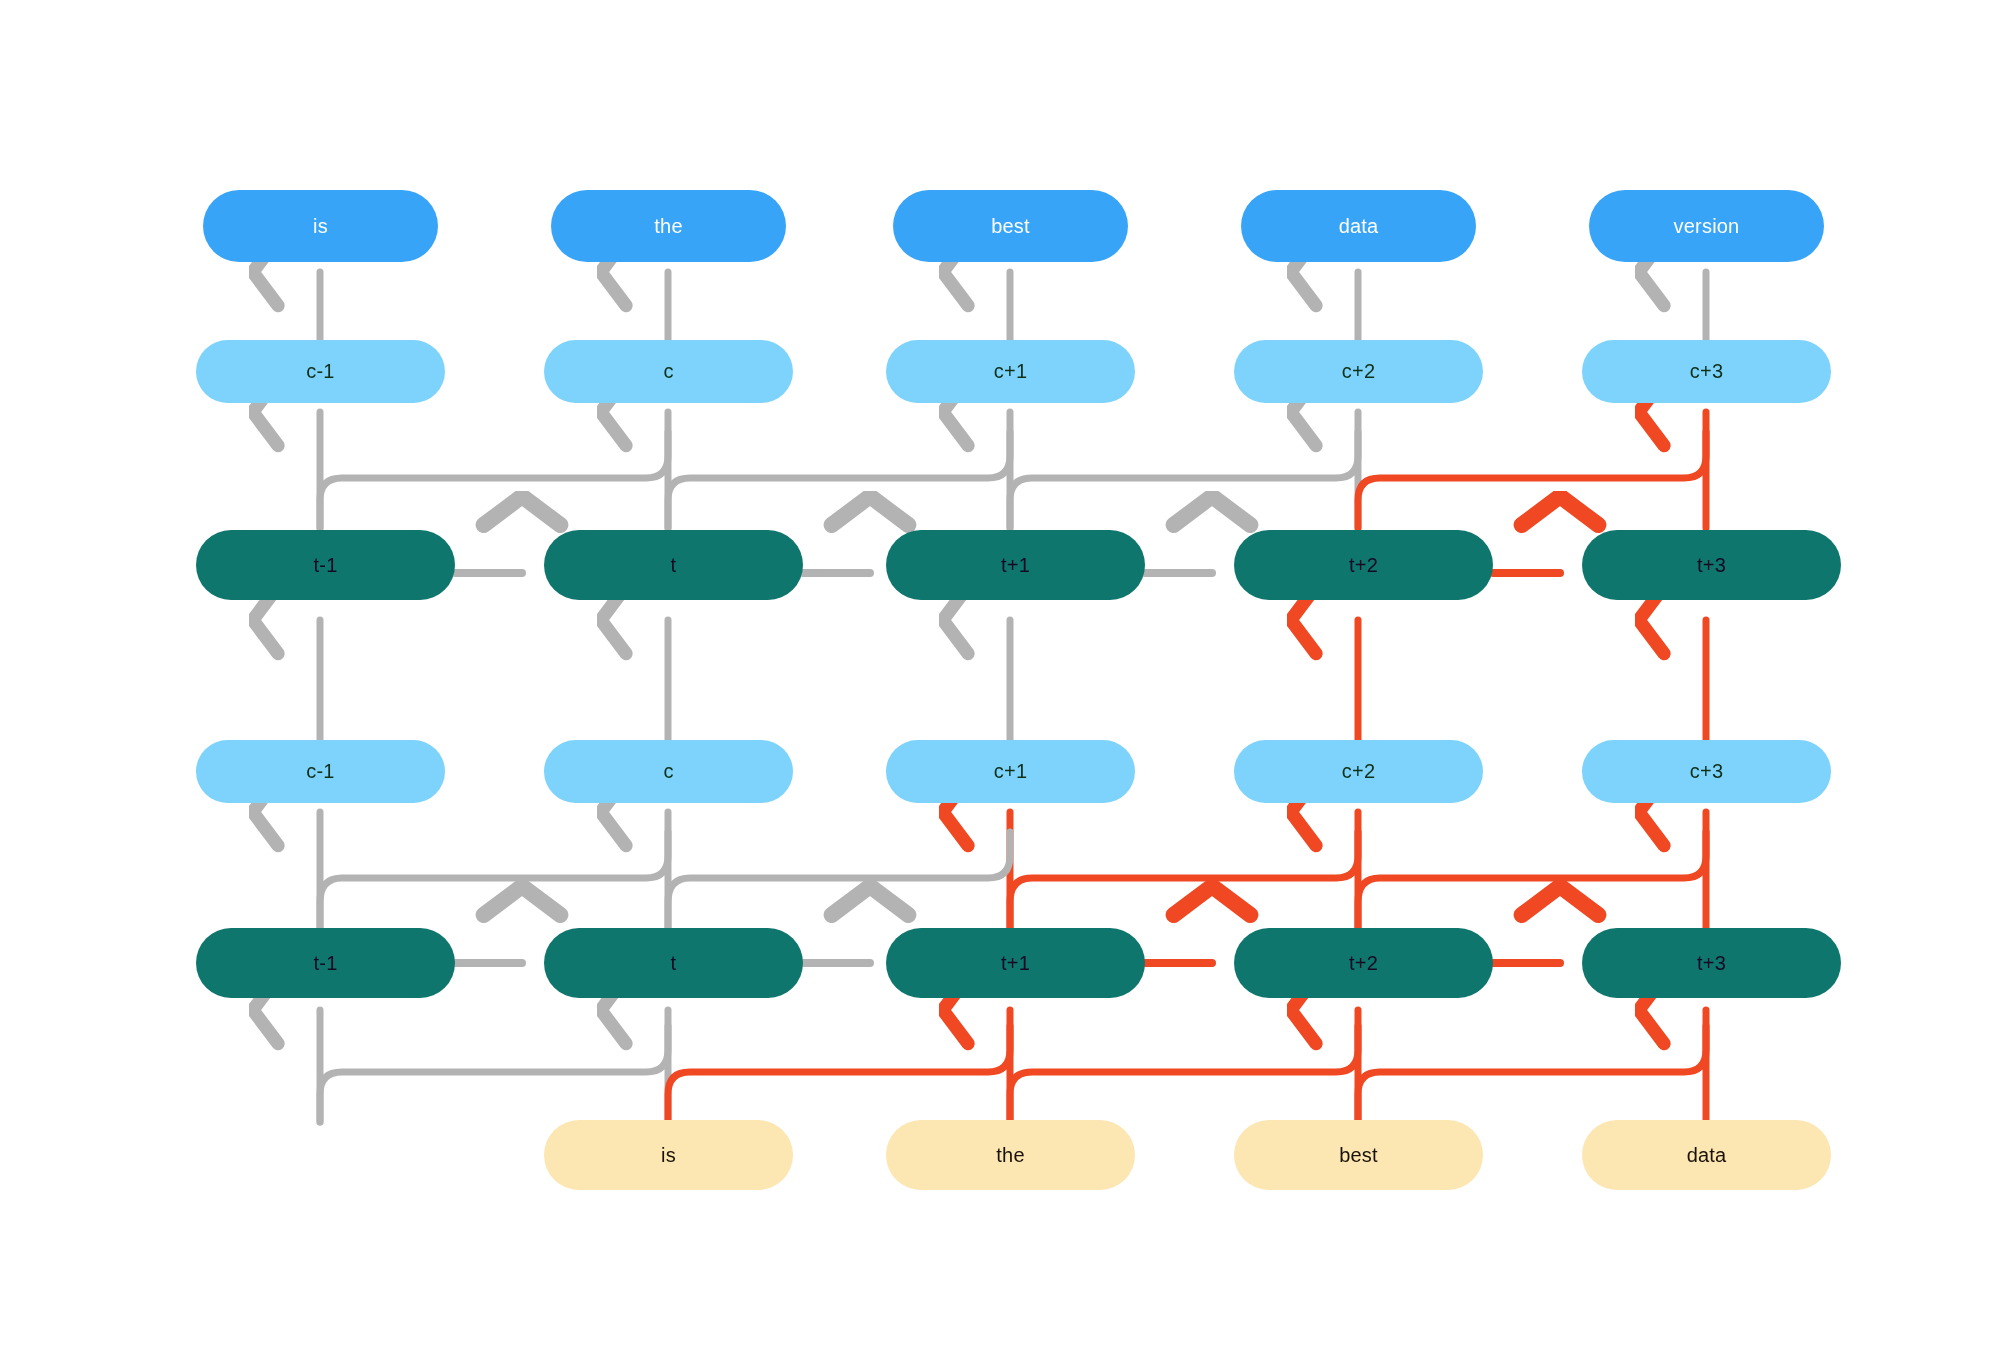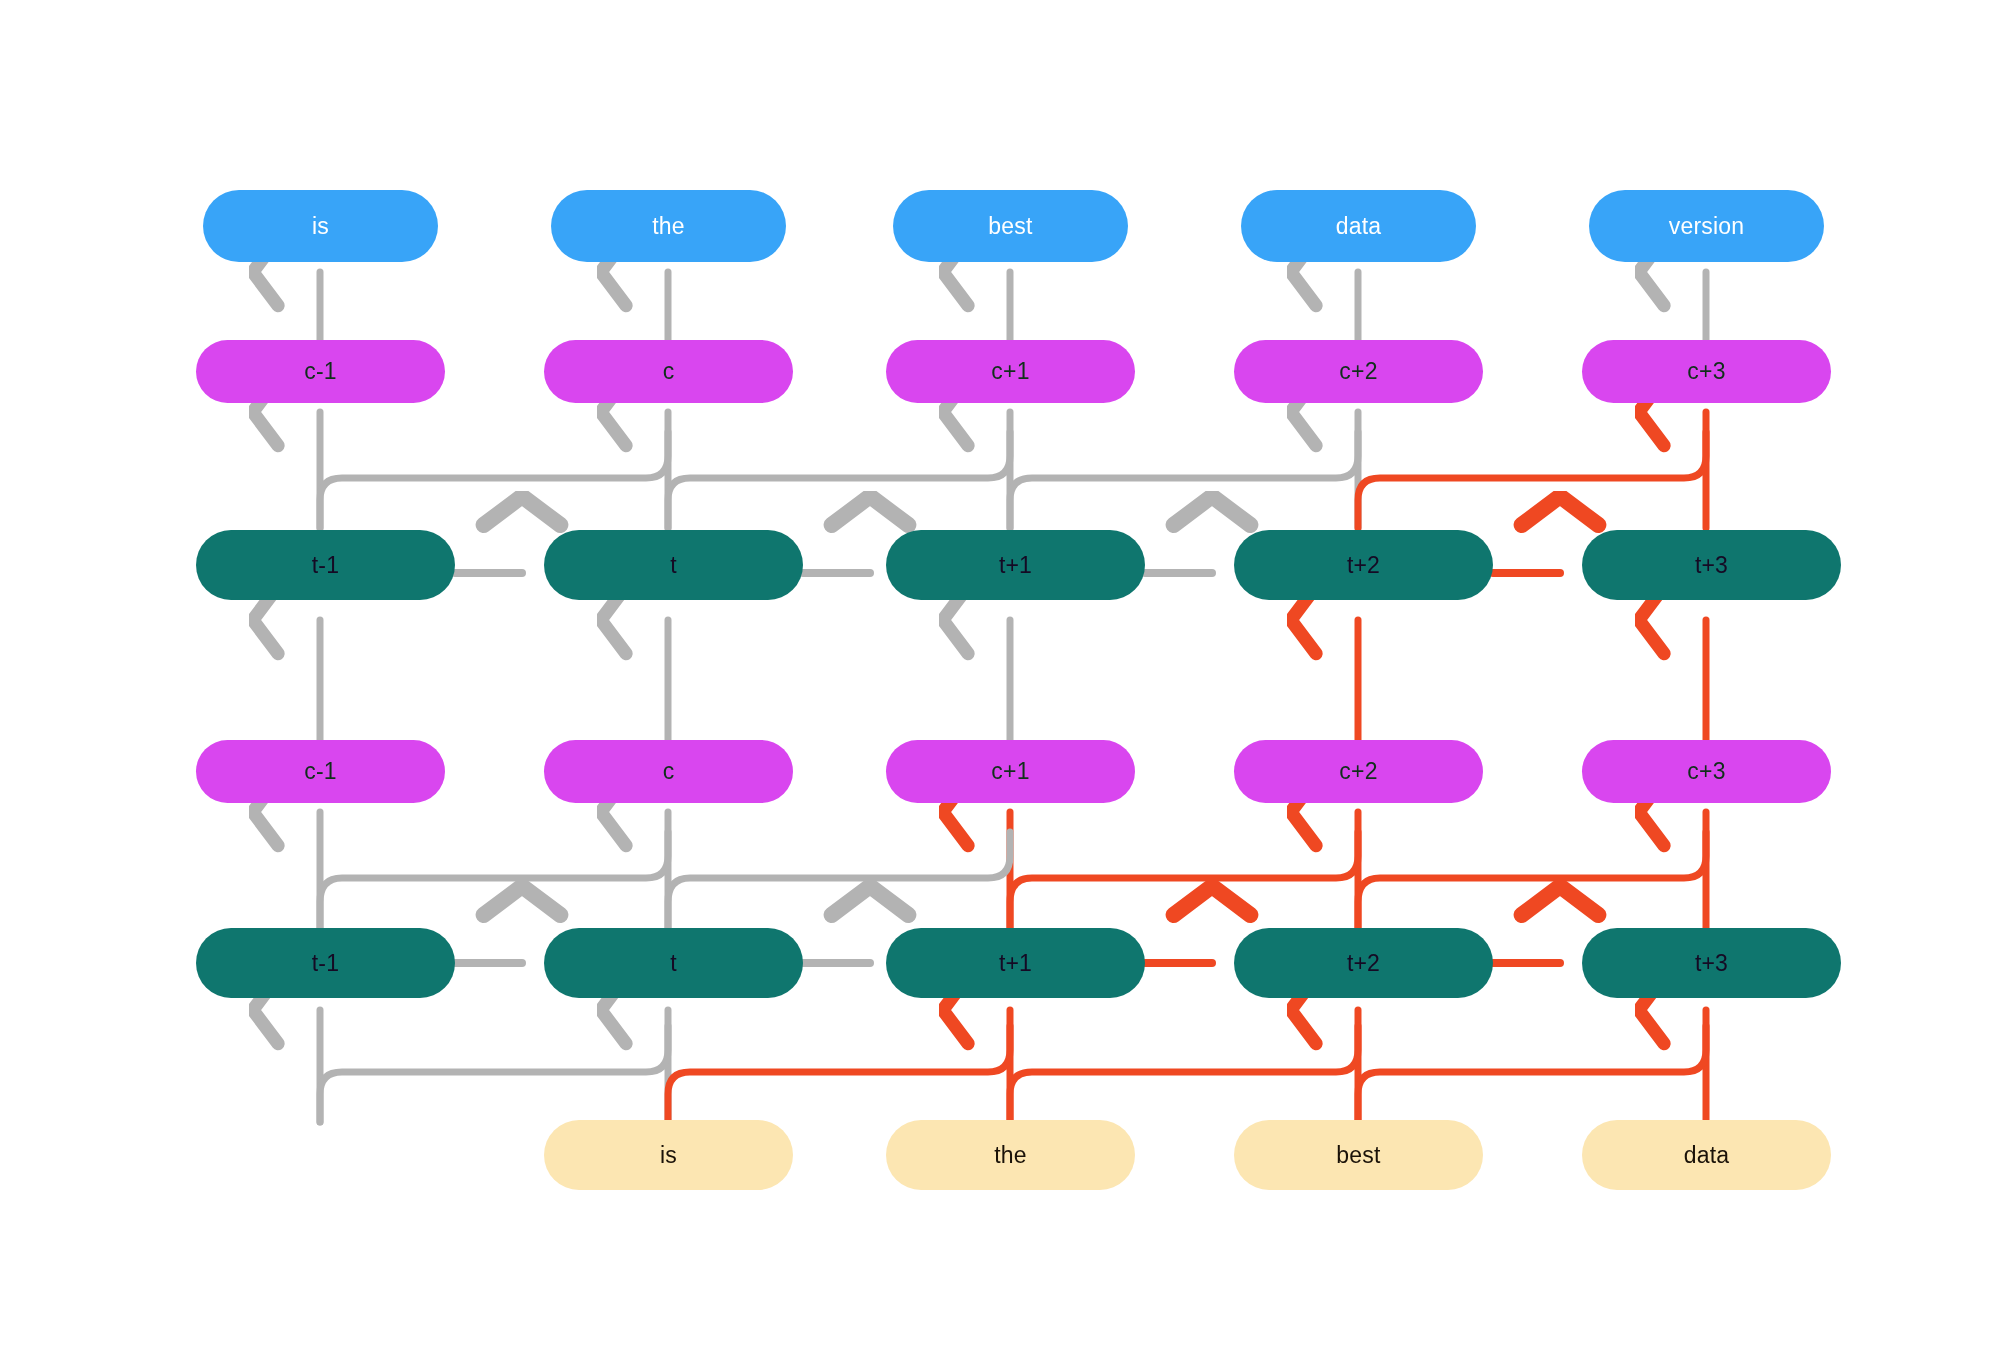--- a/index.html
+++ b/index.html
@@ -6,27 +6,27 @@
   body{
     font-family:"Liberation Sans","DejaVu Sans",sans-serif;
     width:2000px;height:1369px;position:relative;overflow:hidden;
   }
   #stage{position:absolute;left:0;top:0;width:2000px;height:1369px;}
   svg.wires{position:absolute;left:0;top:0;width:2000px;height:1369px;pointer-events:none;}
   .node{
     position:absolute;
     display:flex;align-items:center;justify-content:center;
     border-radius:999px;
-    font-size:23px;
+    font-size:20px;
     letter-spacing:0.2px;
     box-sizing:border-box;
     user-select:none;
   }
   .node.output{background:#38a4f8;color:#ffffff;}
-  .node.ctx{background:#d946ef;color:#10301a;}
+  .node.ctx{background:#7dd3fc;color:#10301a;}
   .node.hid{background:#0f766e;color:#150a24;}
   .node.inp{background:#fce6b2;color:#1a1208;}
 </style>
 </head>
 <body>
 
 <div id="stage">
 
   <svg class="wires" viewBox="0 0 2000 1369" xmlns="http://www.w3.org/2000/svg">
     <defs>

